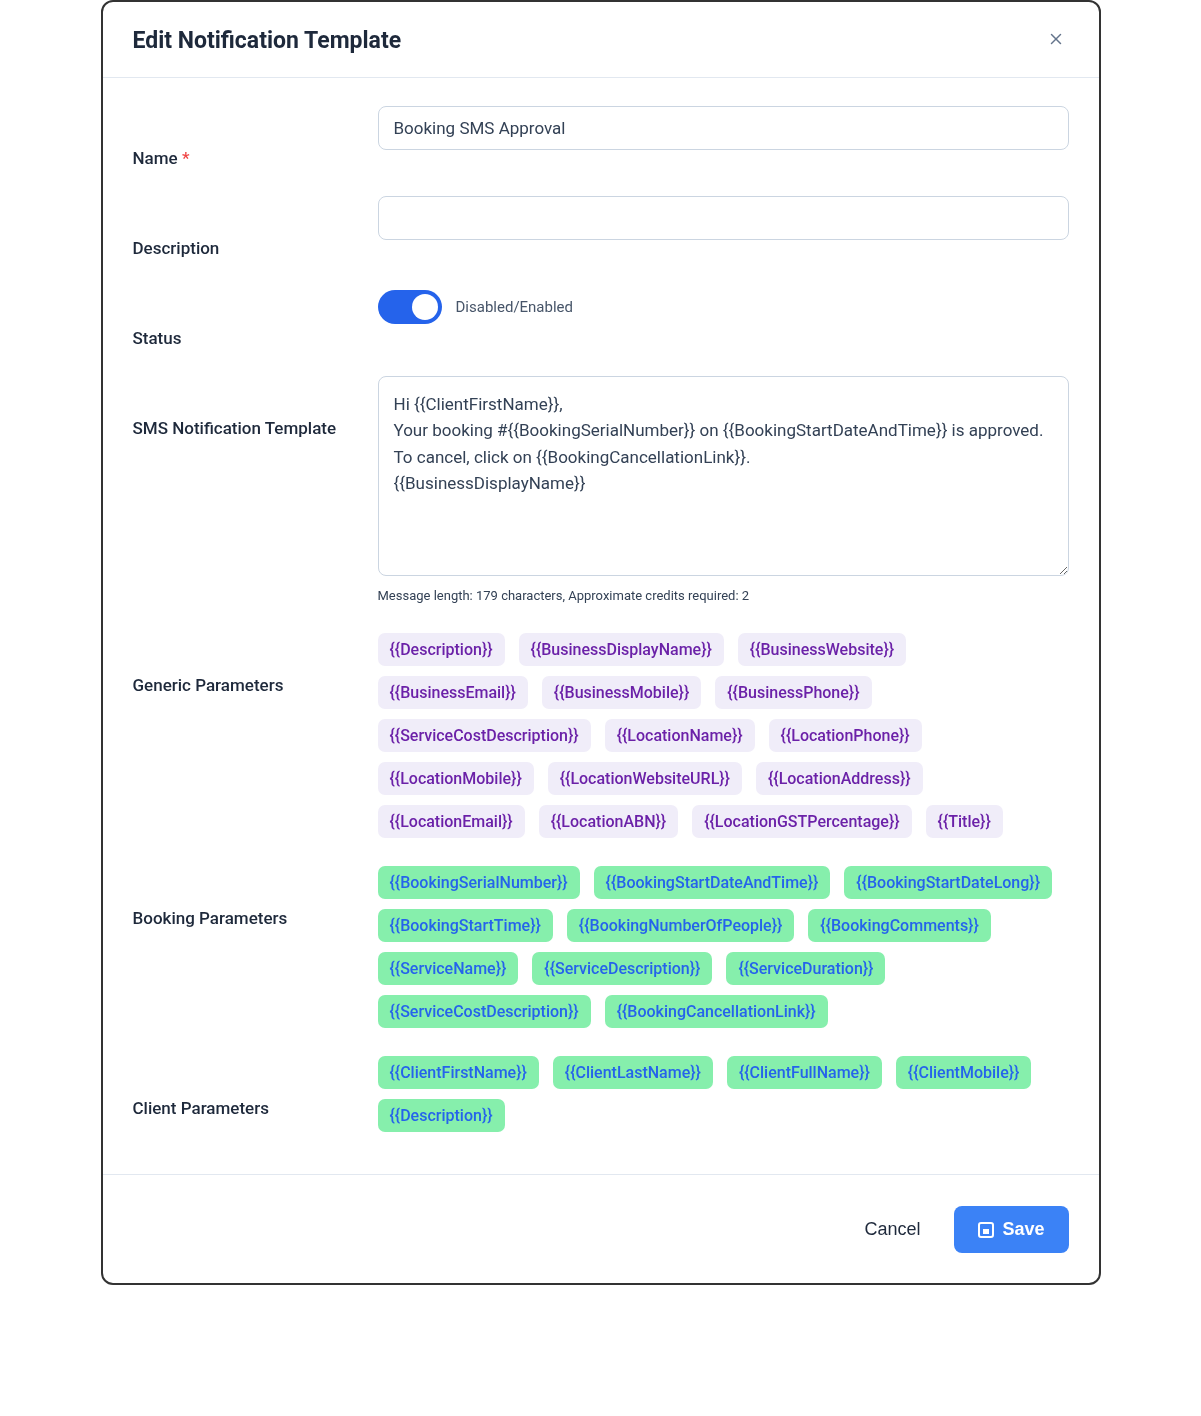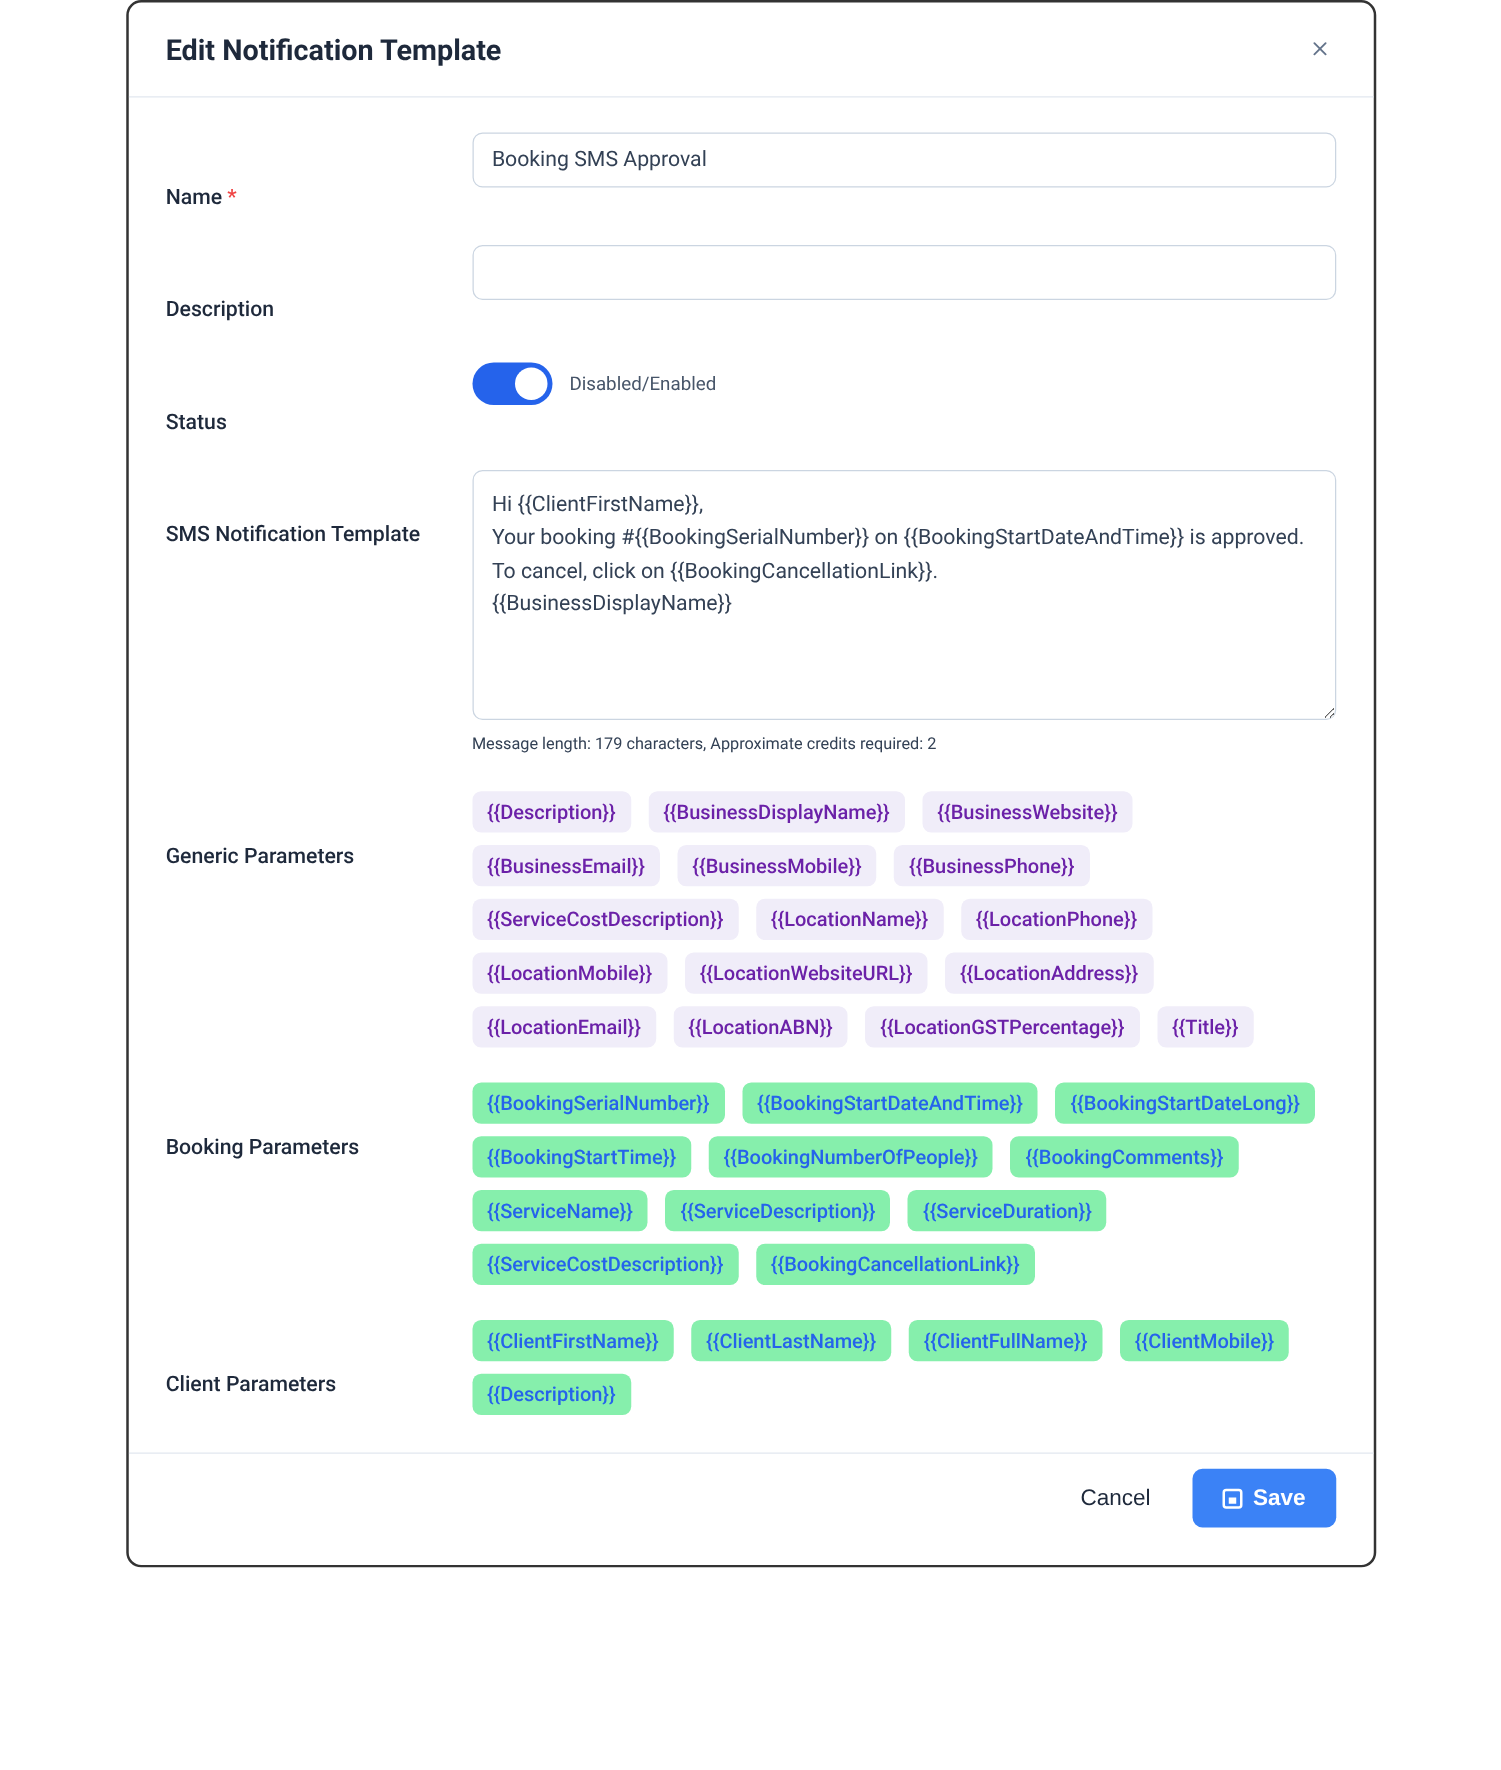--- a/index.html
+++ b/index.html
@@ -133,24 +133,25 @@
     background: #f0edf9;
     color: #6b21a8;
   }
   .chip.blue {
     background: #86efac;
     color: #2563eb;
   }
   
   .modal-footer {
     border-top: 1px solid #e2e8f0;
-    padding: 12px 30px 30px 30px;
+    padding: 31px 30px 30px 30px;
     display: flex;
     justify-content: flex-end;
     gap: 28px;
+    margin-top: 12px;
   }
   .btn-cancel {
     font-size: 18px;
     color: #1e293b;
     background: transparent;
     border: none;
     cursor: pointer;
     font-weight: 500;
   }
   .btn-save {

